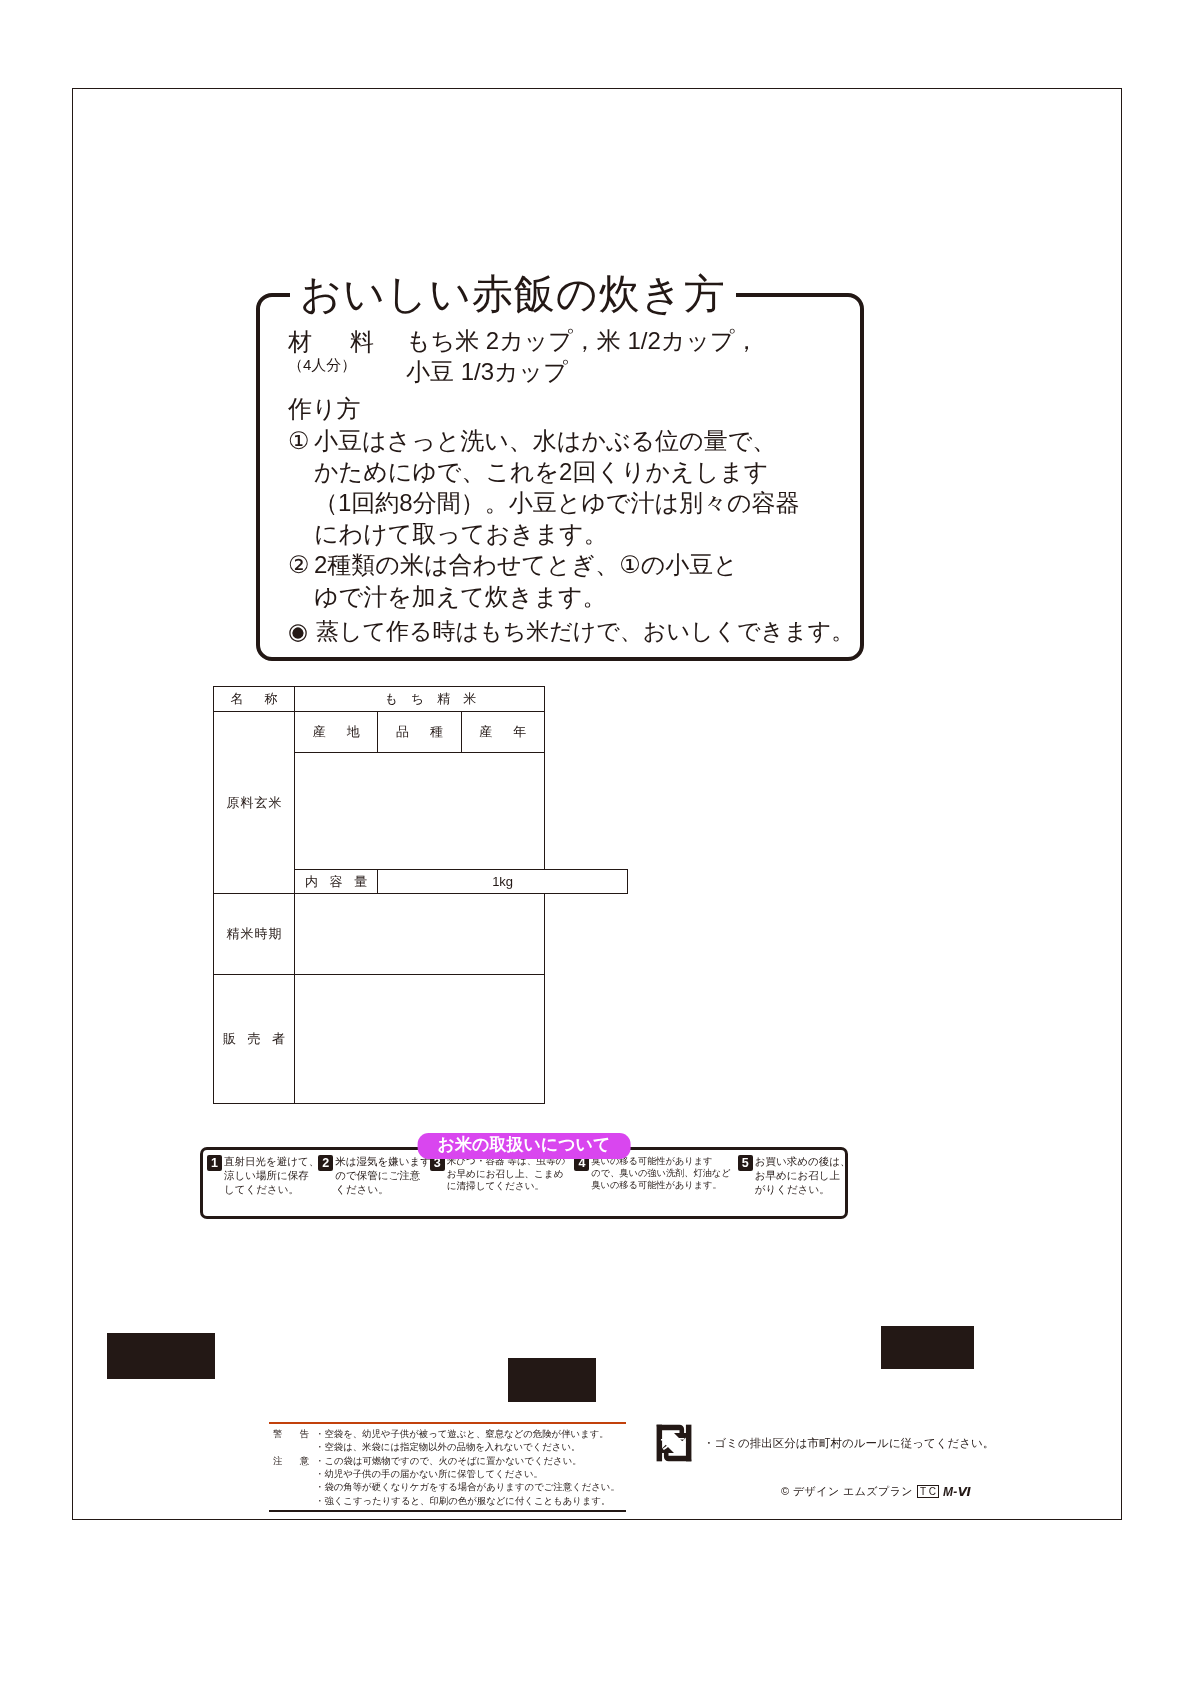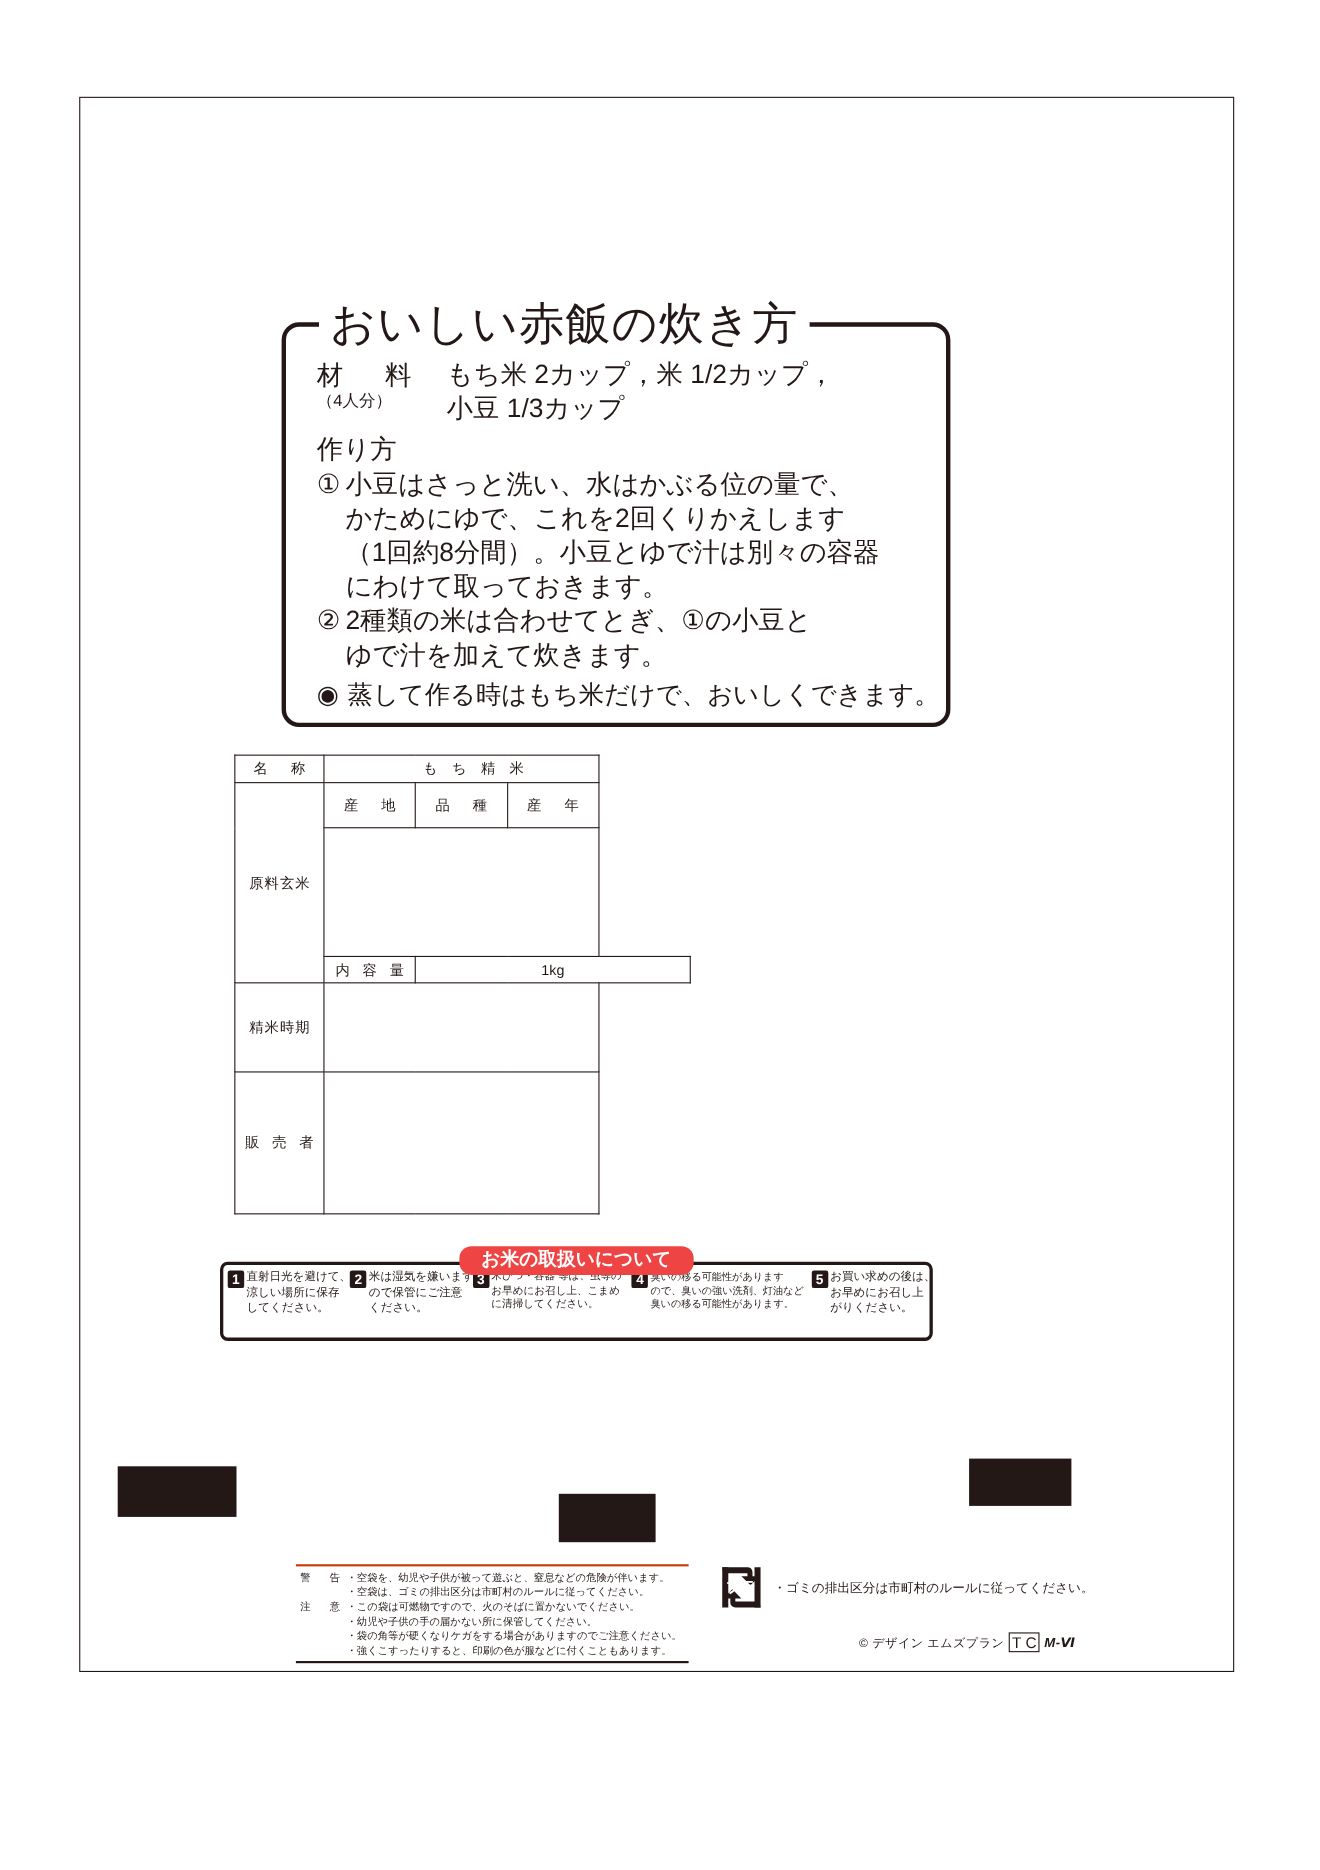--- a/index.html
+++ b/index.html
@@ -147,21 +147,21 @@
     position: absolute;
     left: 127px;
     top: 1044px;
     width: 648px;
   }
   .handling-title-bar {
     position: absolute;
     left: 50%;
     transform: translateX(-50%);
     top: 0;
-    background: #ef4444;
+    background: #d946ef;
     color: #ffffff;
     border-radius: 11px;
     padding: 2px 20px 4px 20px;
     font-size: 17px;
     font-weight: bold;
     letter-spacing: 0px;
     white-space: nowrap;
     z-index: 3;
     line-height: 1.15;
   }
@@ -238,21 +238,21 @@
     align-items: center;
     font-size: 11px;
     color: #231815;
     white-space: nowrap;
     letter-spacing: 0.4px;
   }
   #credit-row .boxed {
     border: 1px solid #231815;
     padding: 0px 2px;
     margin: 0 4px;
-    font-size: 14px;
+    font-size: 10px;
     letter-spacing: 0px;
   }
   #credit-logo { font-style: italic; font-weight: bold; font-size: 12px; }
 
   
   .reg-mark { position: absolute; background: #231815; }
   #reg-left   { left: 107px; top: 1333px; width: 108px; height: 46px; }
   #reg-center { left: 508px; top: 1358px; width: 88px; height: 44px; }
   #reg-right  { left: 881px; top: 1326px; width: 93px; height: 43px; }
 </style>
@@ -392,21 +392,21 @@
     </div>
   </div>
 
   <div id="warning-block">
     <div class="warn-row">
       <div class="warn-label">警　告</div>
       <div class="warn-text">・空袋を、幼児や子供が被って遊ぶと、窒息などの危険が伴います。</div>
     </div>
     <div class="warn-row">
       <div class="warn-label"></div>
-      <div class="warn-text">・空袋は、ゴミの排出区分は市町村のルールに従ってください。</div>
+      <div class="warn-text">・空袋は、米袋には指定物以外の品物を入れないでください。</div>
     </div>
     <div class="warn-row">
       <div class="warn-label">注　意</div>
       <div class="warn-text">・この袋は可燃物ですので、火のそばに置かないでください。</div>
     </div>
     <div class="warn-row">
       <div class="warn-label"></div>
       <div class="warn-text">・幼児や子供の手の届かない所に保管してください。</div>
     </div>
     <div class="warn-row">

